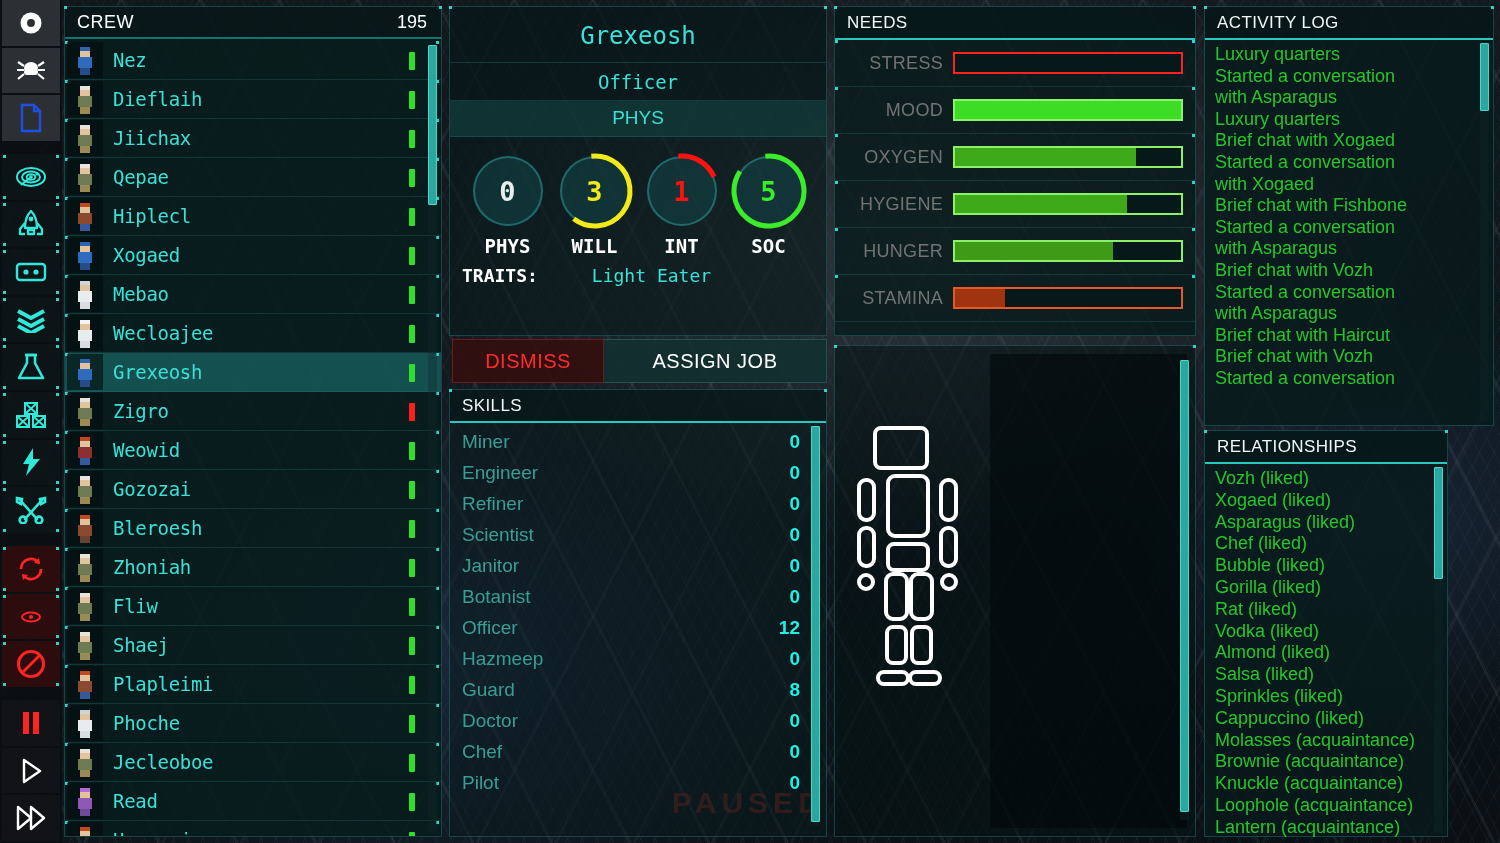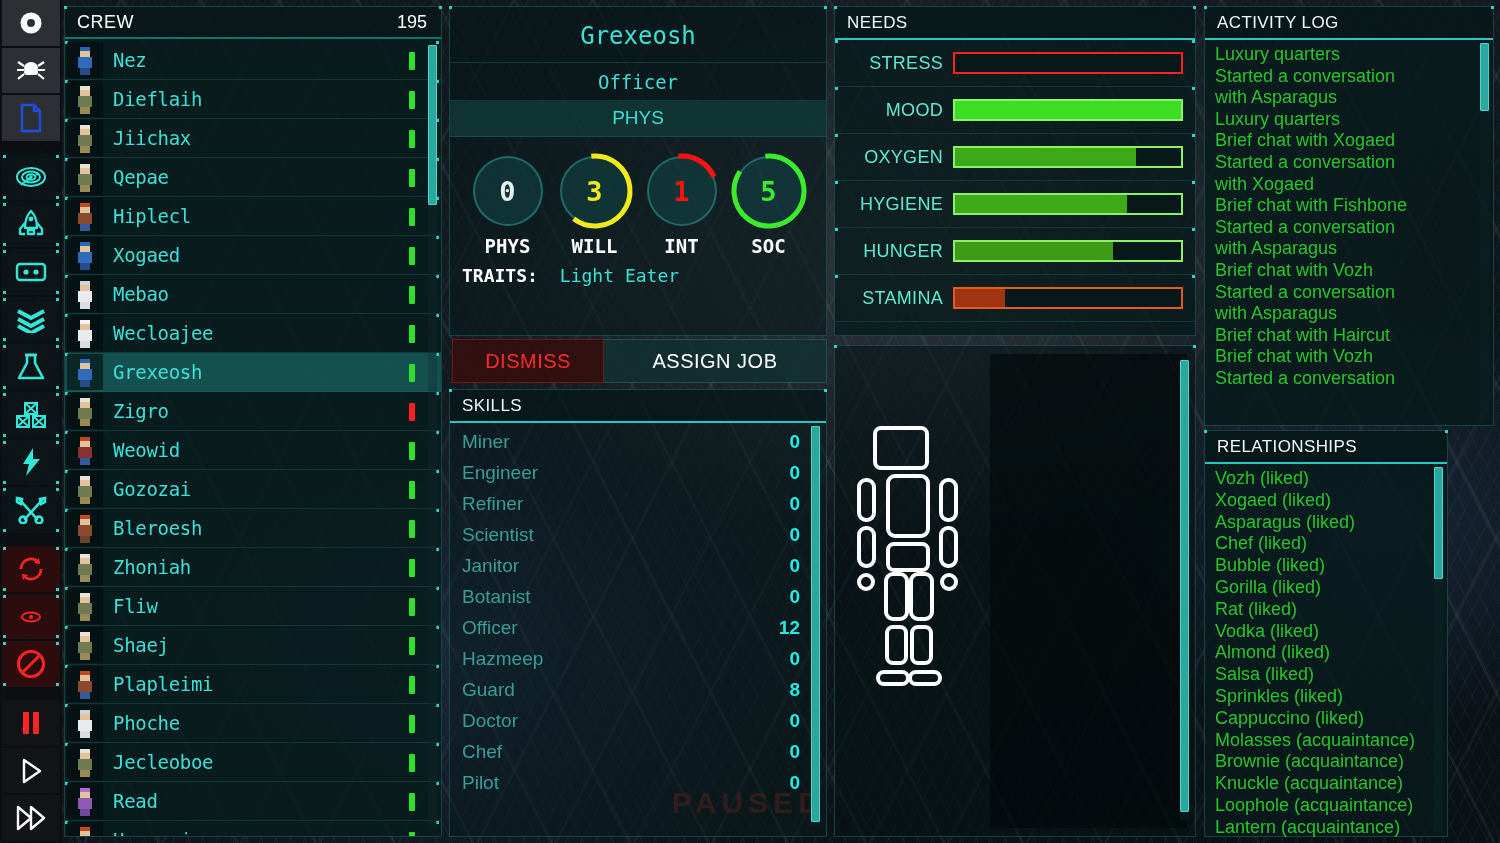--- a/index.html
+++ b/index.html
@@ -169,21 +169,21 @@
     position: absolute; inset: 0; display: flex;
     align-items: center; justify-content: center;
     font-size: 27px; font-weight: bold;
     font-family: "DejaVu Sans Mono", monospace;
   }
   .stat .cap {
     margin-top: 4px; color: #ffffff; font-size: 19px; font-weight: bold;
     font-family: "DejaVu Sans Mono", monospace; letter-spacing: 0;
   }
   #traits-row {
-    display: flex; align-items: center; padding: 8px 0 0 12px;
+    display: flex; align-items: center; padding: 8px 0 0 12px; gap: 32px;
   }
   #traits-row .k {
     color: #ffffff; font-size: 18px; font-weight: bold;
     font-family: "DejaVu Sans Mono", monospace;
   }
   #traits-row .v {
     color: #3ce0d6; font-size: 18px; margin-left: 22px;
     font-family: "DejaVu Sans Mono", monospace;
   }
 
@@ -217,21 +217,21 @@
   #needs-panel { left: 834px; top: 6px; width: 362px; height: 330px; }
   .need-row {
     display: flex; align-items: center; height: 47px;
     border-bottom: 1px solid rgba(40,120,120,0.30);
     position: relative;
   }
   .need-row .corner { position: absolute; width: 3px; height: 3px; background: #2fd4c4; }
   .need-row .c1 { left: 0; top: 0; } .need-row .c2 { right: 0; top: 0; }
   .need-lbl {
     width: 118px; text-align: right; padding-right: 10px;
-    color: #5eead4; font-size: 18px; letter-spacing: .3px;
+    color: #737373; font-size: 18px; letter-spacing: .3px;
   }
   .need-bar {
     flex: 1; height: 22px; margin-right: 12px;
     background: #06181a; position: relative;
   }
   .need-fill { position: absolute; left: 0; top: 0; bottom: 0; }
 
   
   #body-panel { left: 834px; top: 345px; width: 362px; height: 492px;
                 background: rgba(6,18,20,0.55); }

